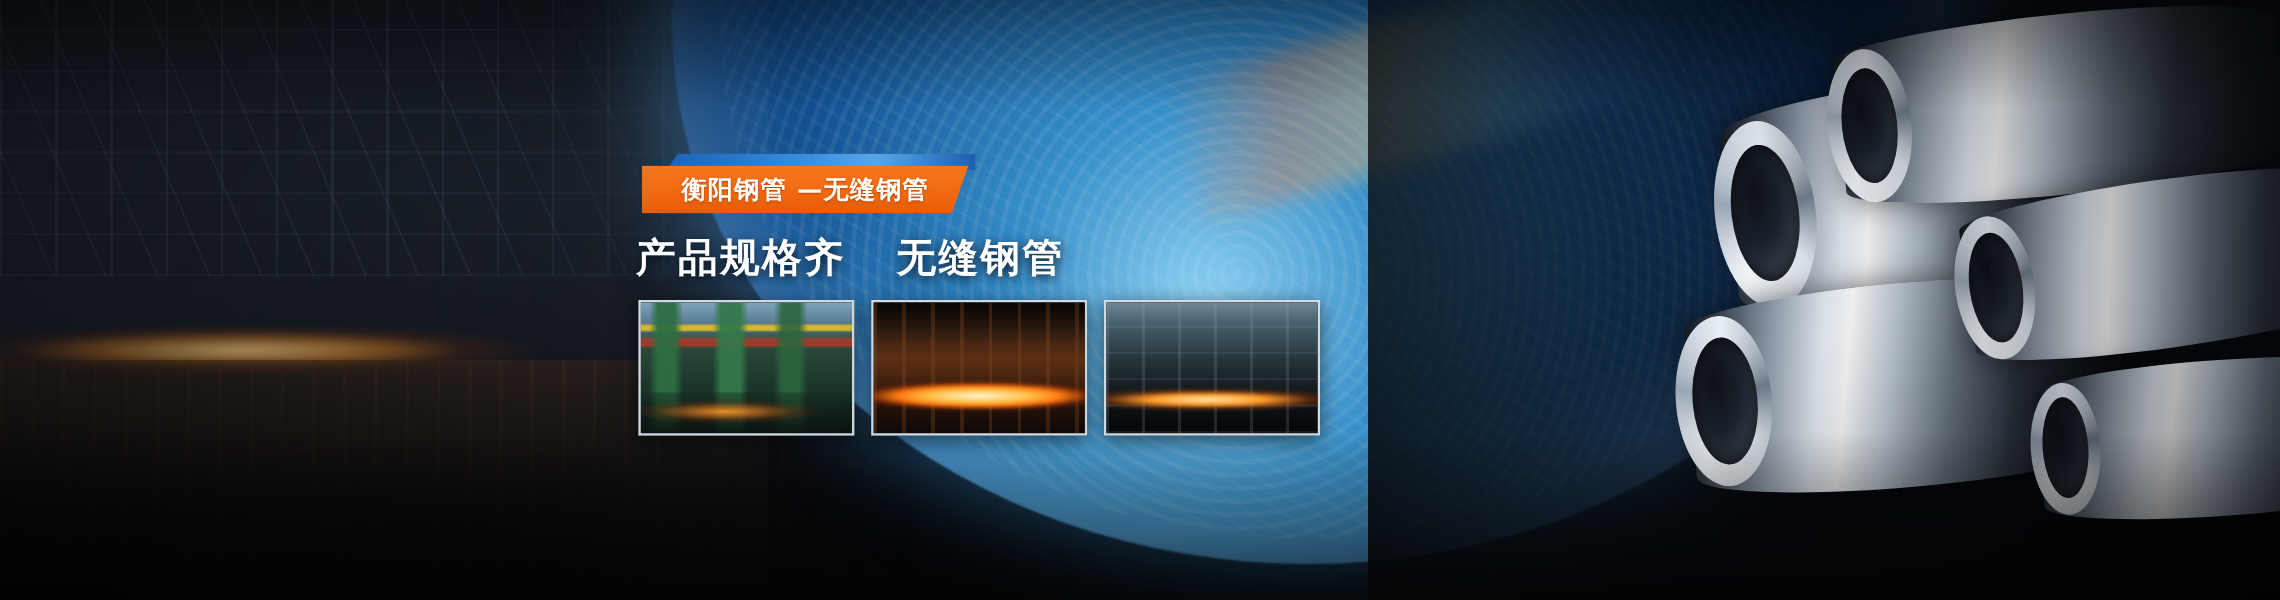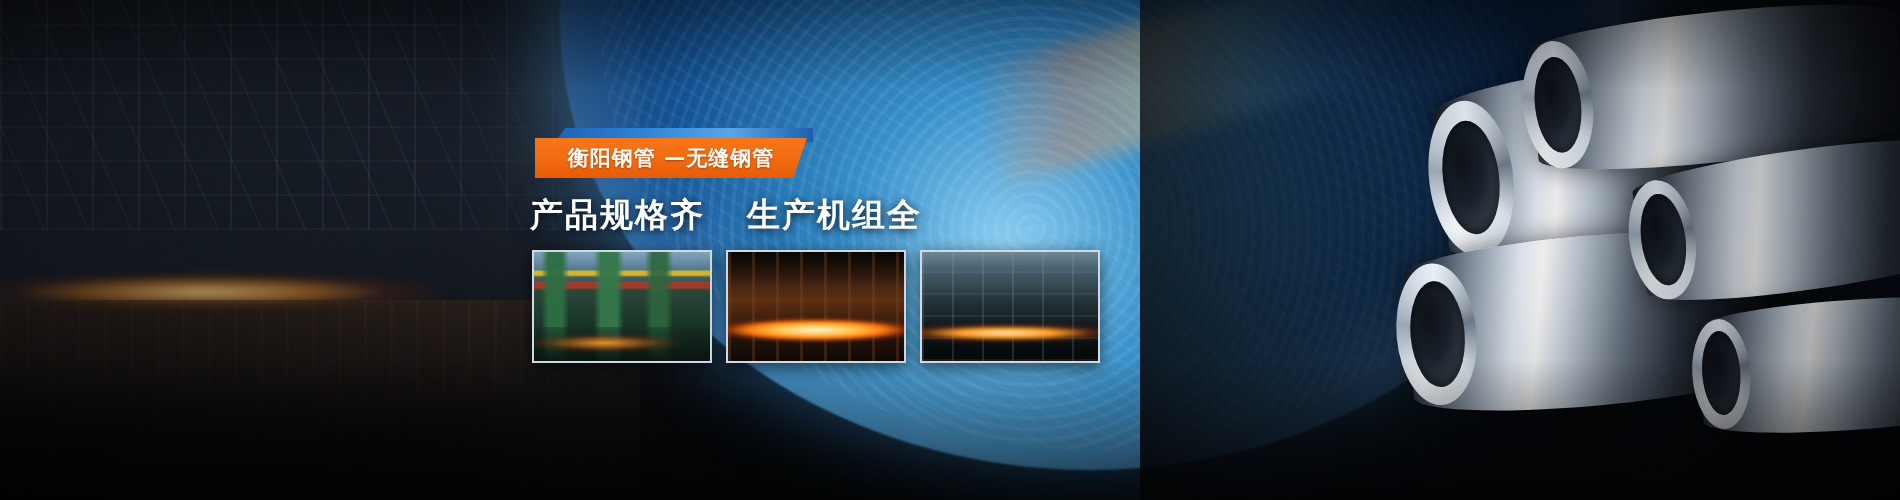--- a/index.html
+++ b/index.html
@@ -286,21 +286,21 @@
 
     <div class="badge-wrap">
       <div class="badge-tab"></div>
       <div class="badge-main">
         <span class="badge-text">衡阳钢管 —无缝钢管</span>
       </div>
     </div>
 
     <div class="headline">
       <span class="phrase">产品规格齐</span>
-      <span class="phrase">生产机组全</span>
+      <span class="phrase">无缝钢管</span>
     </div>
 
     <div class="thumbs">
       <div class="thumb">
         <div class="ph ph-mill"></div>
       </div>
       <div class="thumb">
         <div class="ph ph-billet"></div>
       </div>
       <div class="thumb">

